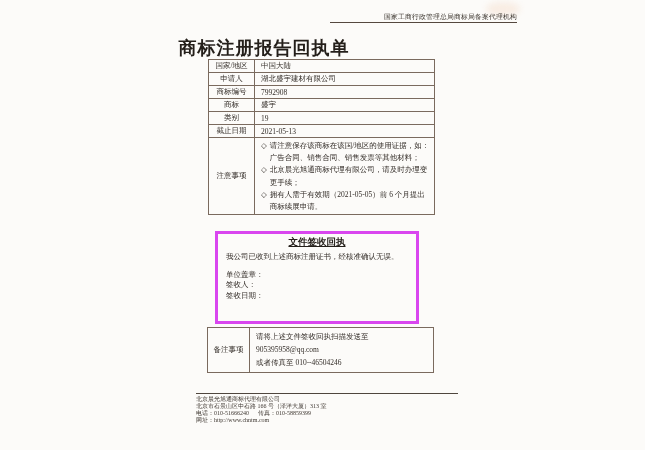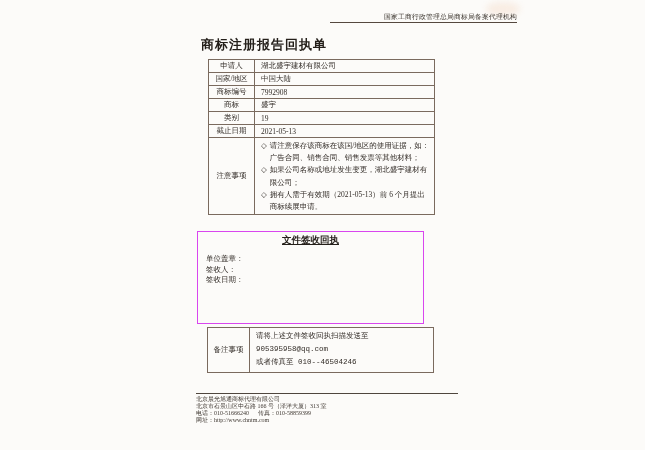--- a/index.html
+++ b/index.html
@@ -21,52 +21,52 @@
 
   .agency-note{
     position:absolute;top:12px;left:330px;width:187px;
     text-align:right;font-size:6.8px;line-height:9px;
     color:#3c362f;border-bottom:1px solid #55483f;
     padding-bottom:1px;letter-spacing:0.2px;
   }
 
   .doc-title{
     position:absolute;top:36px;left:0;width:528px;
-    text-align:center;font-size:13px;font-weight:bold;
+    text-align:center;font-size:18px;font-weight:bold;
     letter-spacing:1px;color:#241f1a;
   }
 
   table{border-collapse:collapse;table-layout:fixed;}
   td{border:1px solid #7a6a5e;font-size:7.5px;color:#332d28;}
 
   .info-table{position:absolute;top:59px;left:208px;width:227px;}
   .info-table tr.small td{height:12px;}
   .info-table td.lbl{width:45px;text-align:center;padding:0;}
   .info-table td.val{padding:0 3px 0 6px;}
   .info-table tr.notes-row td{height:61px;}
   .info-table td.notes{vertical-align:top;padding:2px 4px 1px 6px;overflow:hidden;}
   .note-item{display:flex;line-height:12.2px;}
   .note-item .bullet{flex:0 0 auto;margin-right:3px;}
 
   .receipt-box{
-    position:absolute;top:231px;left:197px;width:227px;height:93px;
-    border:1px solid #d946ef;box-sizing:border-box;font-size:7.5px;
+    position:absolute;top:231px;left:215px;width:204px;height:93px;
+    border:3px solid #d946ef;box-sizing:border-box;font-size:7.5px;
   }
   .receipt-title{
     text-align:center;font-weight:bold;text-decoration:underline;
     font-size:9.5px;margin-top:3px;line-height:11px;color:#241f1a;
   }
   .receipt-statement{margin:4px 6px 0 8px;line-height:9.5px;}
   .stamp-label{margin:8px 0 0 8px;line-height:9.5px;}
   .signer-label{margin:1px 0 0 8px;line-height:9.5px;}
   .sign-date-label{margin:1px 0 0 8px;line-height:9.5px;}
 
   .remarks-table{position:absolute;top:327px;left:207px;width:227px;}
   .remarks-table td.lbl{width:39px;text-align:center;}
-  .remarks-table td.val{padding:2px 16px 3px 6px;font-family:Liberation Mono, monospace;}
+  .remarks-table td.val{padding:2px 16px 3px 6px;}
   .remarks-table td.val div{line-height:13px;}
 
   .footer{
     position:absolute;top:393px;left:196px;width:262px;
     border-top:1px solid #4f463e;padding-top:2px;
     font-size:6px;line-height:7px;color:#3f3832;
   }
   .footer .phone{margin-right:9px;}
 </style>
 </head>
@@ -76,26 +76,26 @@
 
   <div class="smudge"></div>
 
   <div class="agency-note">国家工商行政管理总局商标局备案代理机构</div>
 
   <div class="doc-title">商标注册报告回执单</div>
 
   <table class="info-table">
     <tbody>
       <tr class="small">
+        <td class="lbl">国家/地区</td>
+        <td class="val">中国大陆</td>
+      </tr>
+      <tr class="small">
         <td class="lbl">申请人</td>
         <td class="val">湖北盛宇建材有限公司</td>
-      </tr>
-      <tr class="small">
-        <td class="lbl">国家/地区</td>
-        <td class="val">中国大陆</td>
       </tr>
       <tr class="small">
         <td class="lbl">商标编号</td>
         <td class="val">7992908</td>
       </tr>
       <tr class="small">
         <td class="lbl">商标</td>
         <td class="val">盛宇</td>
       </tr>
       <tr class="small">
@@ -108,33 +108,34 @@
       </tr>
       <tr class="notes-row">
         <td class="lbl">注意事项</td>
         <td class="val notes">
           <div class="note-item">
             <span class="bullet">◇</span>
             <span class="note-text">请注意保存该商标在该国/地区的使用证据，如：广告合同、销售合同、销售发票等其他材料；</span>
           </div>
           <div class="note-item">
             <span class="bullet">◇</span>
-            <span class="note-text">如果公司名称或地址发生变更，湖北盛宇建材有限公司；</span>
+            <span class="note-text">北京晨光旭通商标代理有限公司，请及时办理变更手续；</span>
           </div>
           <div class="note-item">
             <span class="bullet">◇</span>
-            <span class="note-text">拥有人需于有效期（2021-05-13）前 6 个月提出商标续展申请。</span>
+            <span class="note-text">拥有人需于有效期（2021-05-05）前 6 个月提出商标续展申请。</span>
           </div>
         </td>
       </tr>
     </tbody>
   </table>
 
   <div class="receipt-box">
     <div class="receipt-title">文件签收回执</div>
+    <div class="receipt-statement">我公司已收到上述商标注册证书，经核准确认无误。</div>
     <div class="stamp-label">单位盖章：</div>
     <div class="signer-label">签收人：</div>
     <div class="sign-date-label">签收日期：</div>
   </div>
 
   <table class="remarks-table">
     <tbody>
       <tr>
         <td class="lbl">备注事项</td>
         <td class="val">

